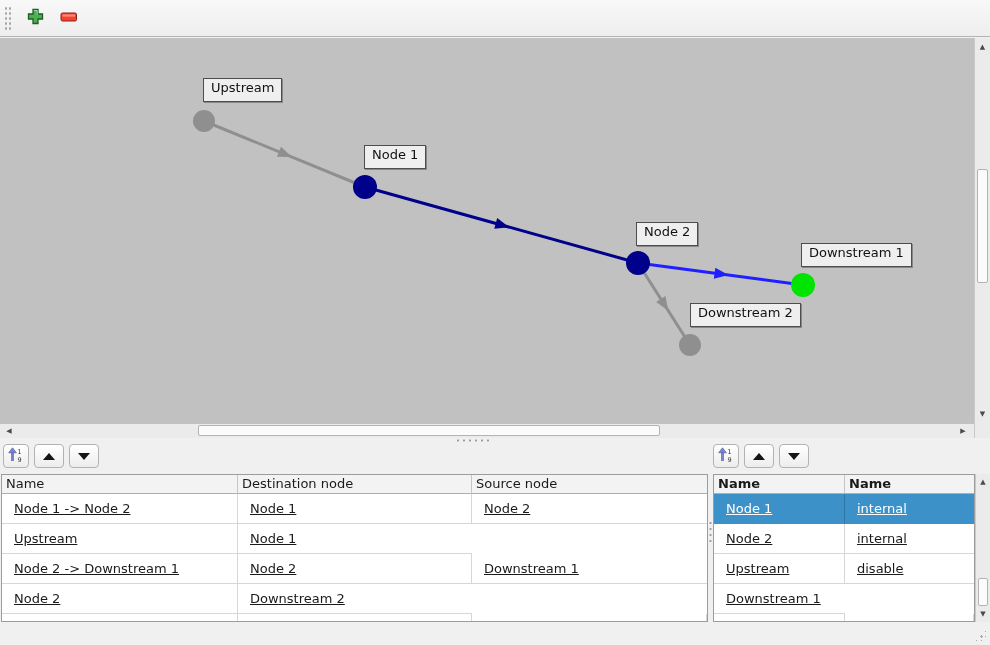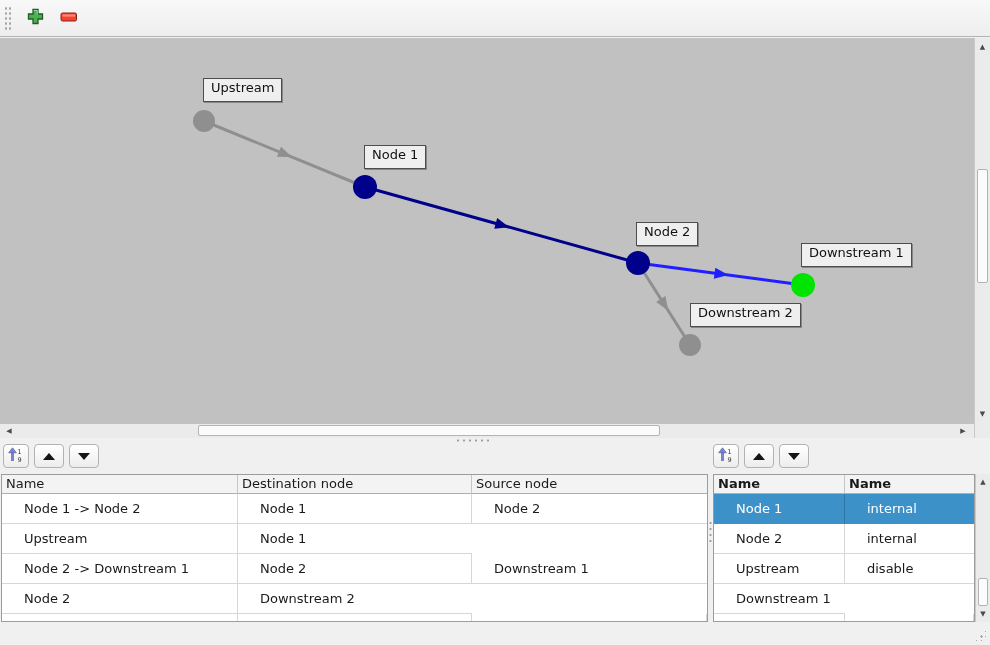--- a/index.html
+++ b/index.html
@@ -48,22 +48,22 @@
   .tbtn.move { width:30px; }
   .tri-up { width:0; height:0; border-left:6px solid transparent; border-right:6px solid transparent; border-bottom:7px solid #141414; }
   .tri-down { width:0; height:0; border-left:6px solid transparent; border-right:6px solid transparent; border-top:7px solid #141414; }
 
   
   .table { position:absolute; top:31px; background:#fff; border:1px solid #9c9c9c; overflow:hidden; }
   .tr { display:grid; }
   .tr.head .td { background:#f3f3f3; text-align:left; border-right:1px solid #c6c6c6;
     border-bottom:1px solid #aeaeae; height:19px; line-height:18px; padding:0 4px; }
   .tr.head.bold .td { font-weight:bold; }
-  .tr.body .td { height:30px; line-height:29px; padding:0 22px; border-right:1px solid #d7d7d7;
-    border-bottom:1px solid #d7d7d7; overflow:hidden; white-space:nowrap; background:#fff; }
+  .tr.body .td { height:30px; line-height:29px; padding:0 12px; border-right:1px solid #d7d7d7;
+    border-bottom:1px solid #d7d7d7; overflow:hidden; white-space:nowrap; background:#fff;text-decoration:underline; }
   .tr .td:last-child { border-right:none; }
   .tr.body.sel .td { color:#fff; border-bottom-color:transparent; border-right-color:rgba(0,0,0,.18); }
   .tr.filler .td { height:9px; border-right:1px solid #d7d7d7; background:#fff; }
 
   .resize-grip { position:absolute; right:4px; bottom:4px; width:12px; height:12px;
     background:radial-gradient(circle,#a9a9a9 1px,transparent 1.3px); background-size:5px 5px;
     clip-path:polygon(100% 0,100% 100%,0 100%); }
 </style>
 </head>
 <body>

